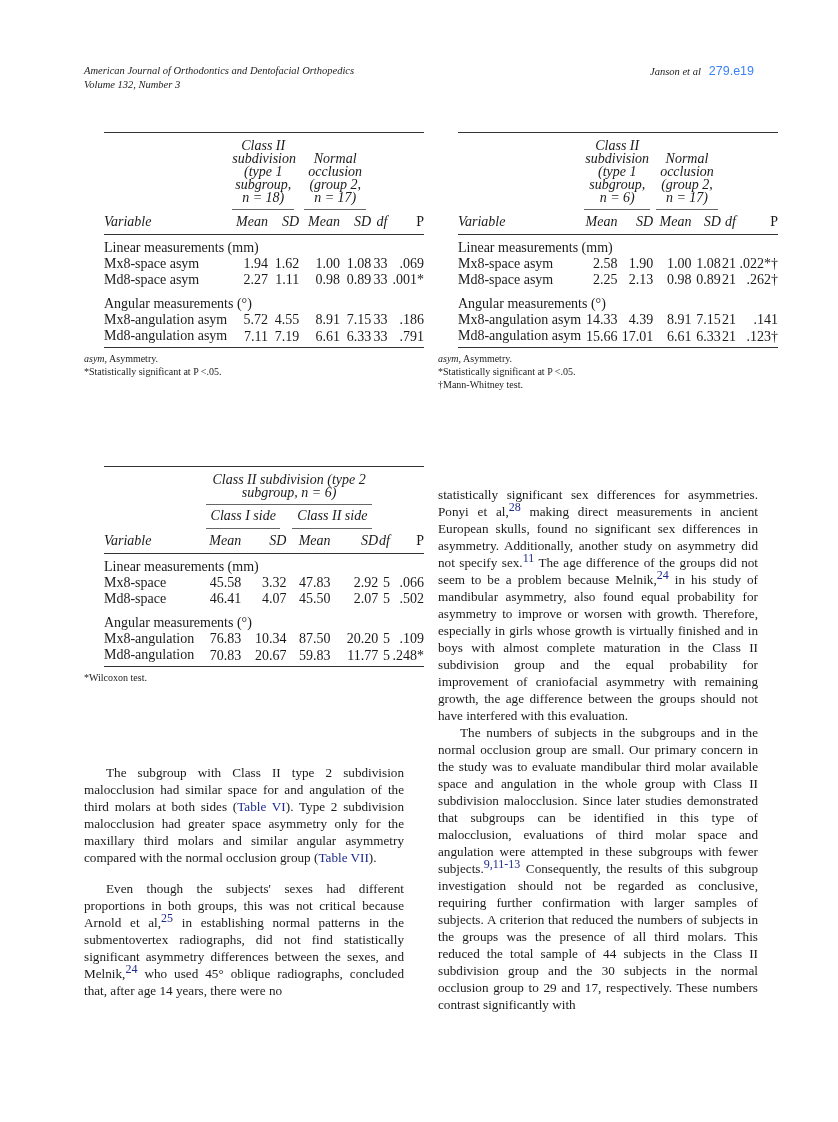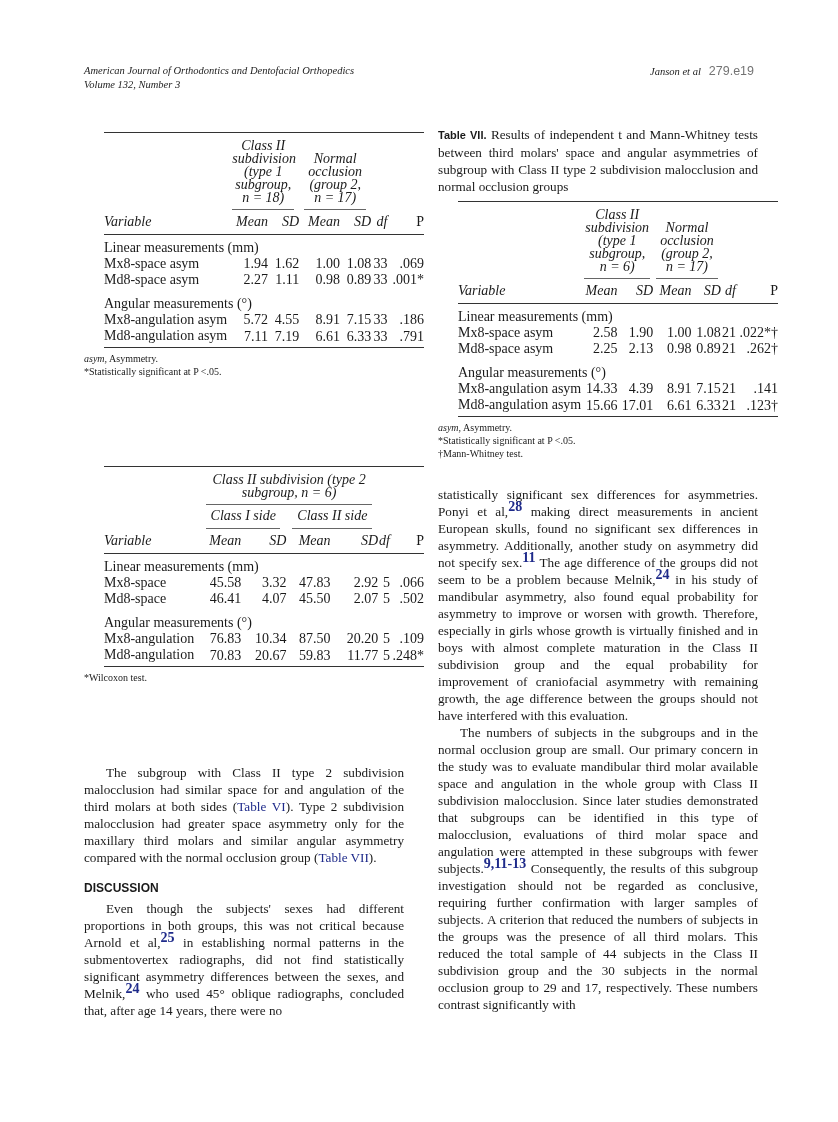--- a/index.html
+++ b/index.html
@@ -1,21 +1,21 @@
 <!DOCTYPE html>
 <html><head>
 <meta charset="utf-8">
 <style>
   html, body { margin:0; padding:0; background:#ffffff; }
   body { width:838px; height:1122px; position:relative; overflow:hidden;
          font-family:"Liberation Serif", serif; color:#1a1a1a; }
   .hdr-left { position:absolute; left:84px; top:64px; font-style:italic; font-size:10.5px; line-height:14px; color:#222; }
   .hdr-right { position:absolute; right:84px; top:64px; font-size:10.5px; color:#222; }
   .hdr-right .authors { font-style:italic; }
-  .hdr-right .pageno { font-family:"Liberation Sans", sans-serif; font-size:12.5px; margin-left:8px; color:#737373; }
+  .hdr-right .pageno { font-family:"Liberation Sans", sans-serif; font-size:12.5px; margin-left:8px; color:#3b82f6; }
 
   .col { position:absolute; width:320px; }
   .colL { left:84px; }
   .colR { left:438px; }
 
   .tcap { font-size:13.2px; line-height:17px; text-align:justify; margin:0; }
   .tcap .tlabel { font-family:"Liberation Sans", sans-serif; font-size:11px; font-weight:bold; }
 
   table.dt { width:100%; border-collapse:collapse; font-size:14px;margin-left:20px; }
   .rule-thick { border-top:1.6px solid #333; }
@@ -24,21 +24,21 @@
   .num { text-align:right; }
   .ctr { text-align:center; }
   td, th { padding:0; font-weight:normal; white-space:nowrap; }
   .foot { font-size:10px; line-height:13px; margin-top:4px; }
   .foot .it { font-style:italic; }
 
   .body { font-size:13.2px; line-height:17px; text-align:justify; margin:0; }
   .body p { margin:0; text-indent:22px; }
   .body p.noind { text-indent:0; }
   .ref { color:#1e2a8a; }
-  sup { font-size:14px; line-height:0;font-weight:bold; }
+  sup { font-size:12px; line-height:0; }
   .section { font-family:"Liberation Sans", sans-serif; font-weight:bold; font-size:12px; margin:0 0 3px 0; }
 </style>
 </head>
 <body>
 
 <div class="hdr-left">
   <div>American Journal of Orthodontics and Dentofacial Orthopedics</div>
   <div>Volume 132, Number 3</div>
 </div>
 <div class="hdr-right">
@@ -132,24 +132,20 @@
         </tr>
   </tbody>
     </table>
   <div class="foot">
     <div><span class="it">asym,</span> <span>Asymmetry.</span></div>
     <div>*Statistically significant at P &lt;.05.</div>
   </div>
 </div>
 
 <div class="col colR" style="top:126px;">
-  <p class="tcap">
-    <span class="tlabel">Table VII.</span>
-    <span>Results of independent t and Mann-Whitney tests between third molars' space and angular asymmetries of subgroup with Class II type 2 subdivision malocclusion and normal occlusion groups</span>
-  </p>
   <table class="dt" style="margin-top:6px;">
     <tbody>
         <tr class="rule-thick">
           <td style="height:6px;" colspan="7"></td>
         </tr>
     <tr>
       <td style="width:112px;"></td>
       <td colspan="2" class="ctr it" style="line-height:13px;">
         <div style="width:66px;margin:0 auto;padding-bottom:5px;border-bottom:1.4px solid #666;">
           <div>Class II</div>
@@ -324,20 +320,19 @@
   </tbody>
     </table>
   <div class="foot">
     <div>*Wilcoxon test.</div>
   </div>
 </div>
 
 <div class="col colL body" style="top:764px;">
   <p><span>The subgroup with Class II type 2 subdivision malocclusion had similar space for and angulation of the third molars at both sides (</span><span class="ref">Table VI</span><span>). Type 2 subdivision malocclusion had greater space asymmetry only for the maxillary third molars and similar angular asymmetry compared with the normal occlusion group (</span><span class="ref">Table VII</span><span>).</span></p>
   <div style="height:14px;"></div>
-  <div class="section">DISCUSSION</div>
   <p><span>Even though the subjects' sexes had different proportions in both groups, this was not critical because Arnold et al,</span><sup class="ref">25</sup><span> in establishing normal patterns in the submentovertex radiographs, did not find statistically significant asymmetry differences between the sexes, and Melnik,</span><sup class="ref">24</sup><span> who used 45° oblique radiographs, concluded that, after age 14 years, there were no</span></p>
 </div>
 
 <div class="col colR body" style="top:486px;">
   <p class="noind"><span>statistically significant sex differences for asymmetries. Ponyi et al,</span><sup class="ref">28</sup><span> making direct measurements in ancient European skulls, found no significant sex differences in asymmetry. Additionally, another study on asymmetry did not specify sex.</span><sup class="ref">11</sup><span> The age difference of the groups did not seem to be a problem because Melnik,</span><sup class="ref">24</sup><span> in his study of mandibular asymmetry, also found equal probability for asymmetry to improve or worsen with growth. Therefore, especially in girls whose growth is virtually finished and in boys with almost complete maturation in the Class II subdivision group and the equal probability for improvement of craniofacial asymmetry with remaining growth, the age difference between the groups should not have interfered with this evaluation.</span></p>
   <p><span>The numbers of subjects in the subgroups and in the normal occlusion group are small. Our primary concern in the study was to evaluate mandibular third molar available space and angulation in the whole group with Class II subdivision malocclusion. Since later studies demonstrated that subgroups can be identified in this type of malocclusion, evaluations of third molar space and angulation were attempted in these subgroups with fewer subjects.</span><sup class="ref">9,11-13</sup><span> Consequently, the results of this subgroup investigation should not be regarded as conclusive, requiring further confirmation with larger samples of subjects. A criterion that reduced the numbers of subjects in the groups was the presence of all third molars. This reduced the total sample of 44 subjects in the Class II subdivision group and the 30 subjects in the normal occlusion group to 29 and 17, respectively. These numbers contrast significantly with</span></p>
 </div>
 
 </body></html>

